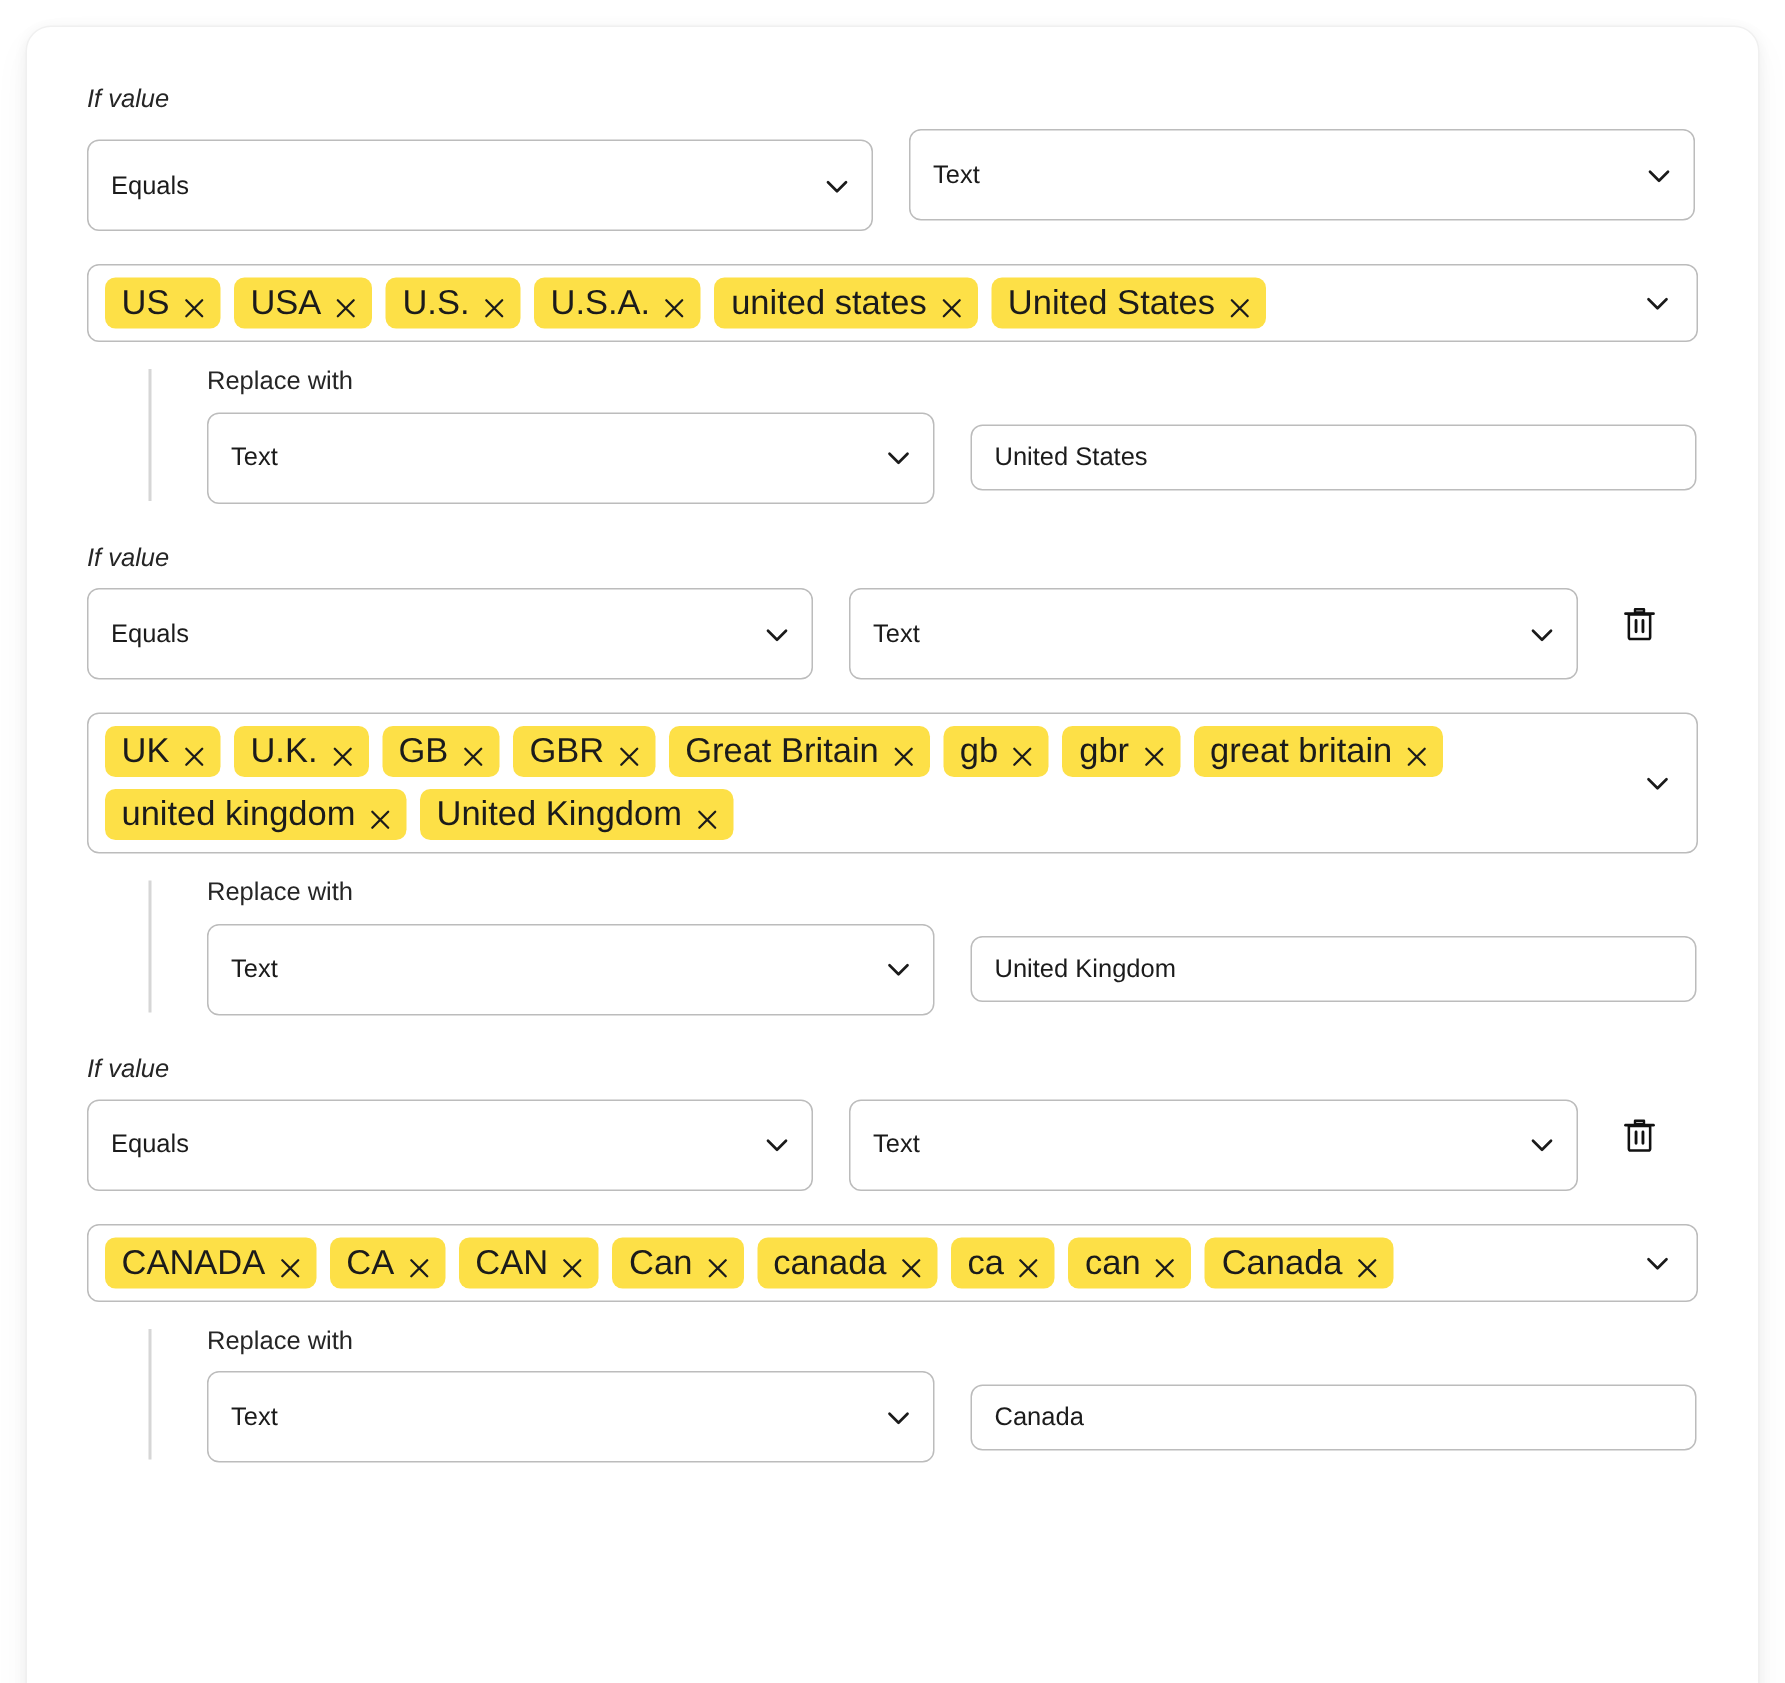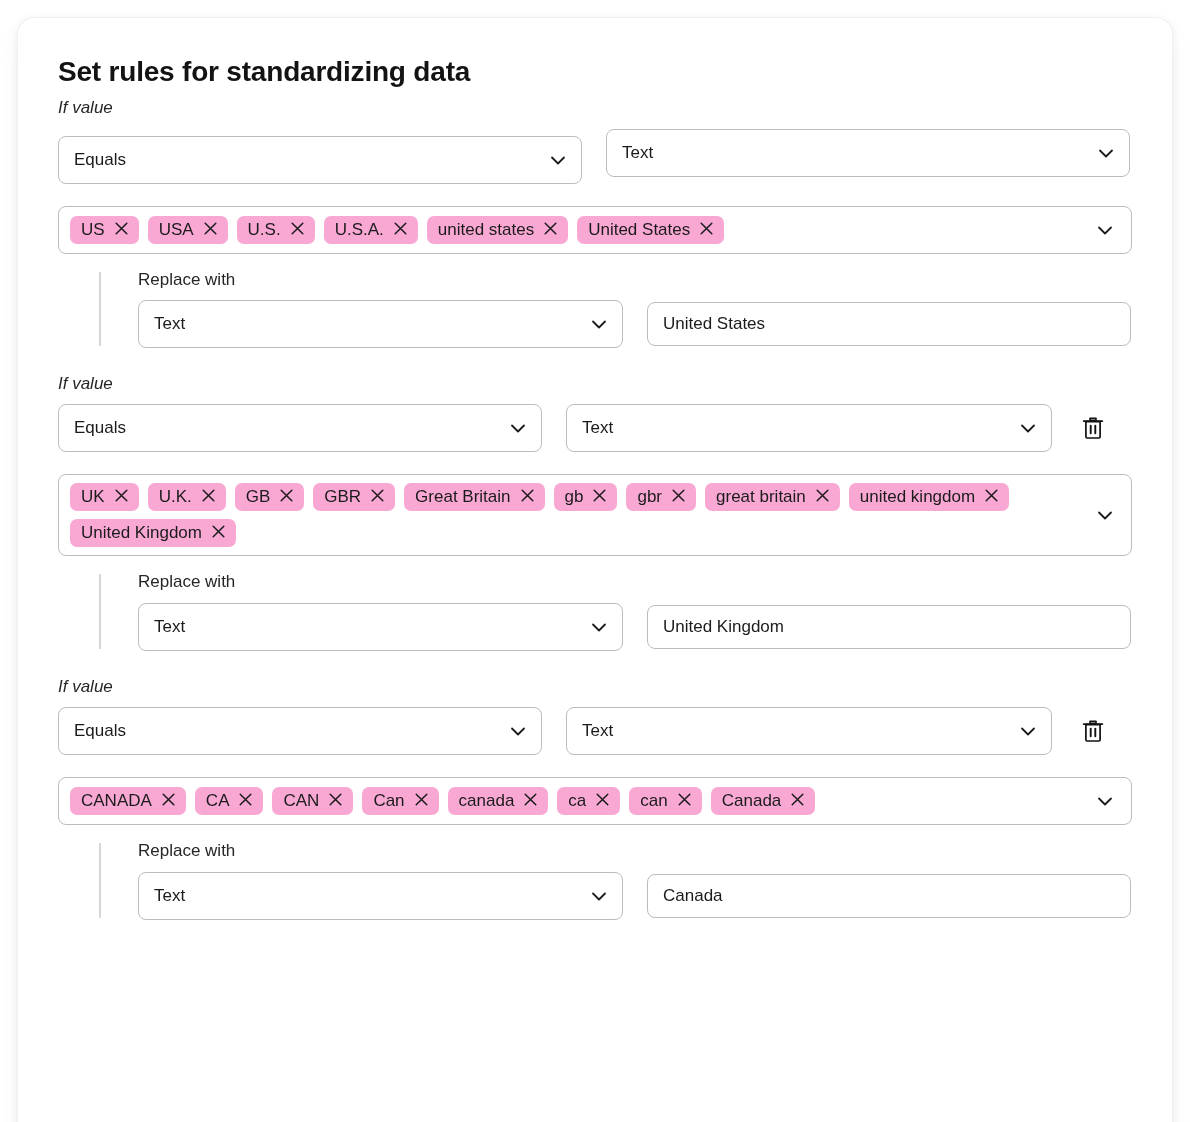--- a/index.html
+++ b/index.html
@@ -60,21 +60,21 @@
   .row {
     display: flex;
     align-items: flex-start;
     gap: 24px;
   }
 
   
   .select {
     position: relative;
     box-sizing: border-box;
-    height: 48px;
+    height: 61px;
     border: 1px solid #bcbcbc;
     border-radius: 8px;
     background: #fff;
     display: flex;
     align-items: center;
     padding: 0 12px 0 15px;
     font-size: 17px;
     color: #1b1b1b;
     cursor: pointer;
   }
@@ -111,26 +111,26 @@
     cursor: pointer;
   }
   .tagbox .tags {
     flex: 1;
     display: flex;
     flex-wrap: wrap;
     gap: 8px 9px;
   }
   .tag {
     display: inline-flex;
-    align-items: flex-start;
+    align-items: center;
     gap: 9px;
-    background: #f9a8d4;
+    background: #fde047;
     border-radius: 7px;
     padding: 5px 10px 6px 11px;
-    font-size: 17px;
+    font-size: 23px;
     line-height: 1;
     color: #1b1b1b;
     white-space: nowrap;
   }
   .tag .x {
     width: 15px;
     height: 15px;
     flex: none;
     display: block;
   }
@@ -192,21 +192,20 @@
   }
   .trash-btn svg { display: block; }
 
   .gap-after-replace { height: 26px; }
 </style>
 </head>
 <body>
 
 <div class="card">
 
-  <h1 class="page-title">Set rules for standardizing data</h1>
 
   <div id="rules-container">
   <div class="rule">
     <div class="field-label">If value</div>
     <div class="row row-first">
       <div class="select sel-op">
         <span class="sel-text">Equals</span>
         <span class="chev">
           <svg width="22" height="22" viewBox="0 0 22 22" fill="none" xmlns="http://www.w3.org/2000/svg">
             <path d="M5 8.5L11 14.5L17 8.5" stroke="#1b1b1b" stroke-width="1.8" stroke-linecap="round" stroke-linejoin="round"></path>

